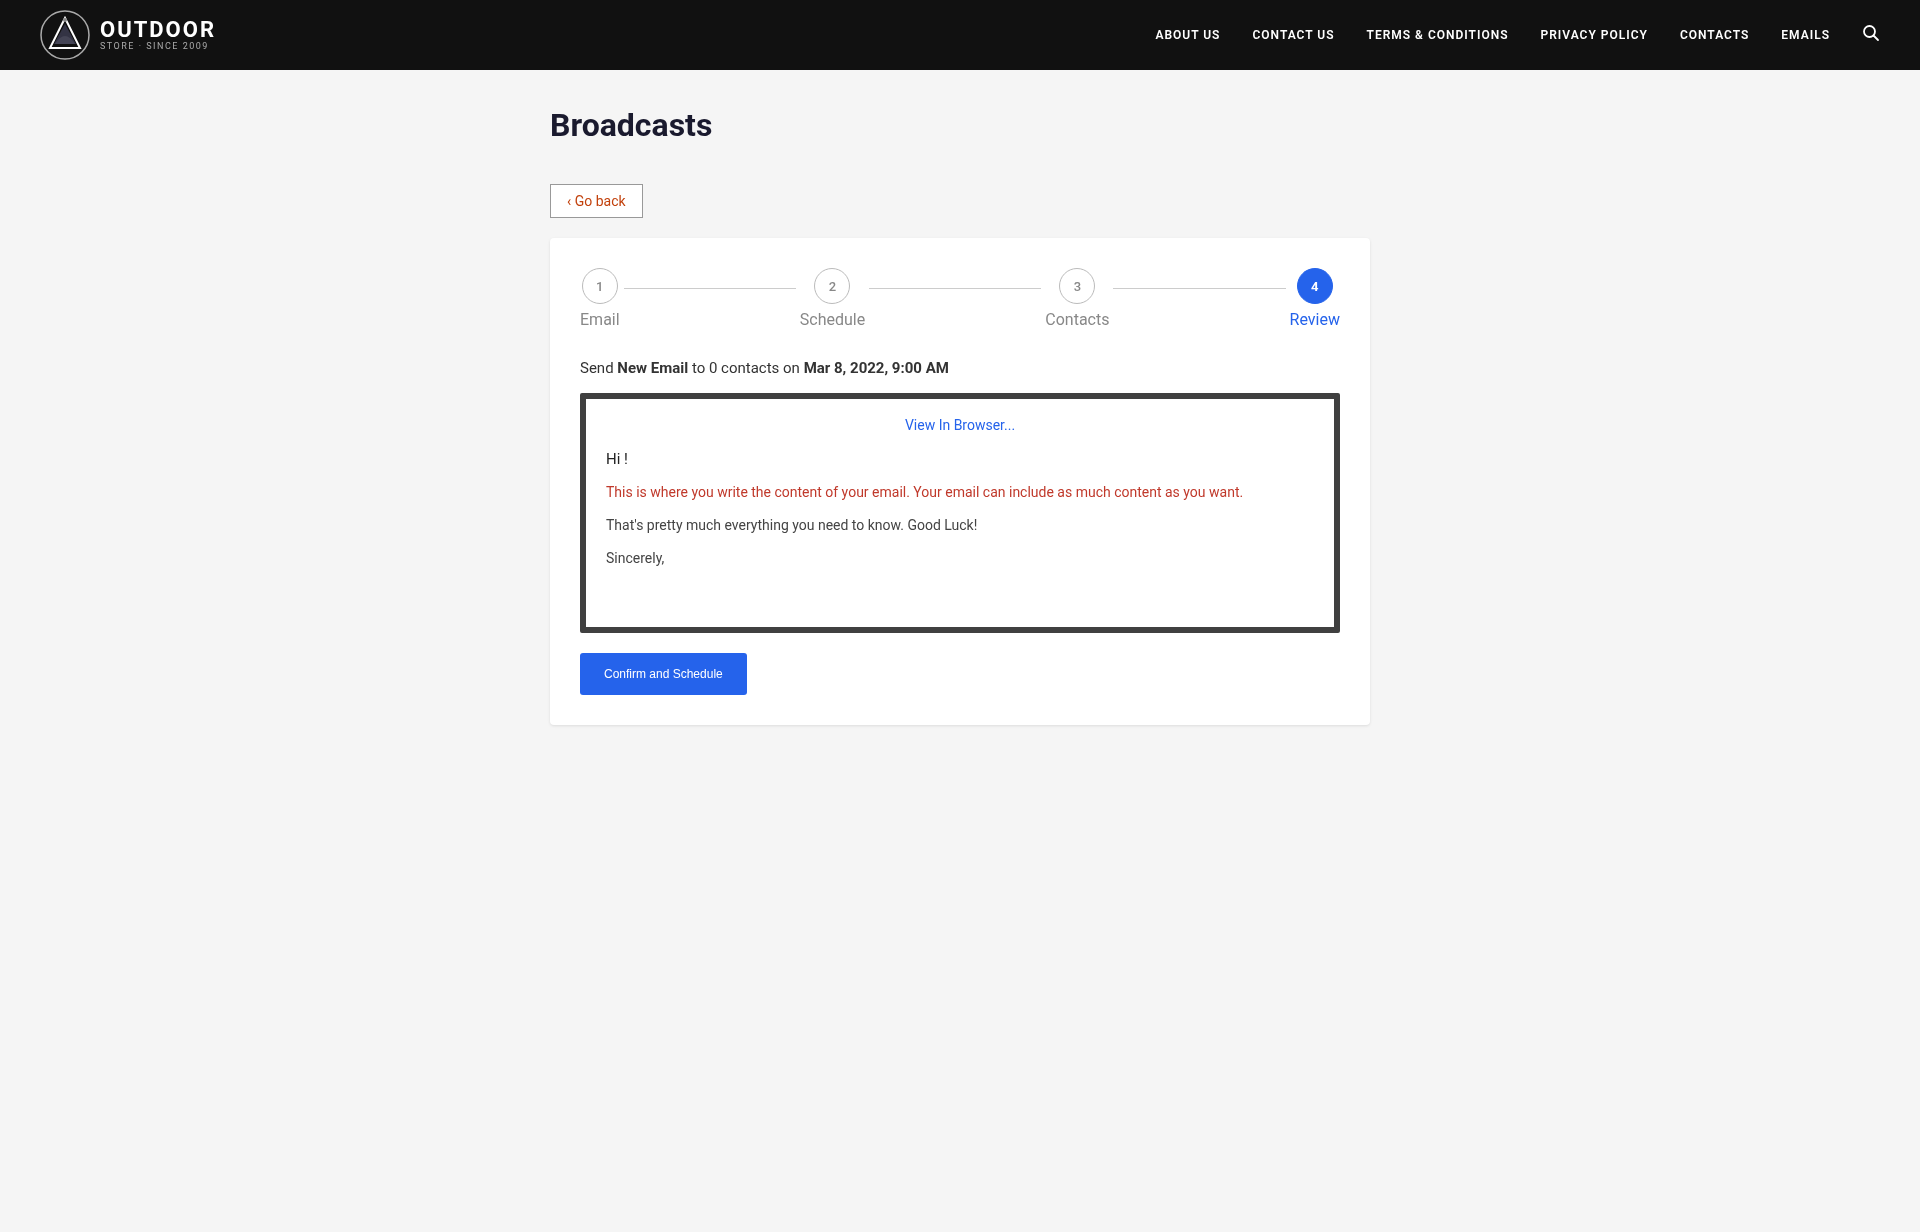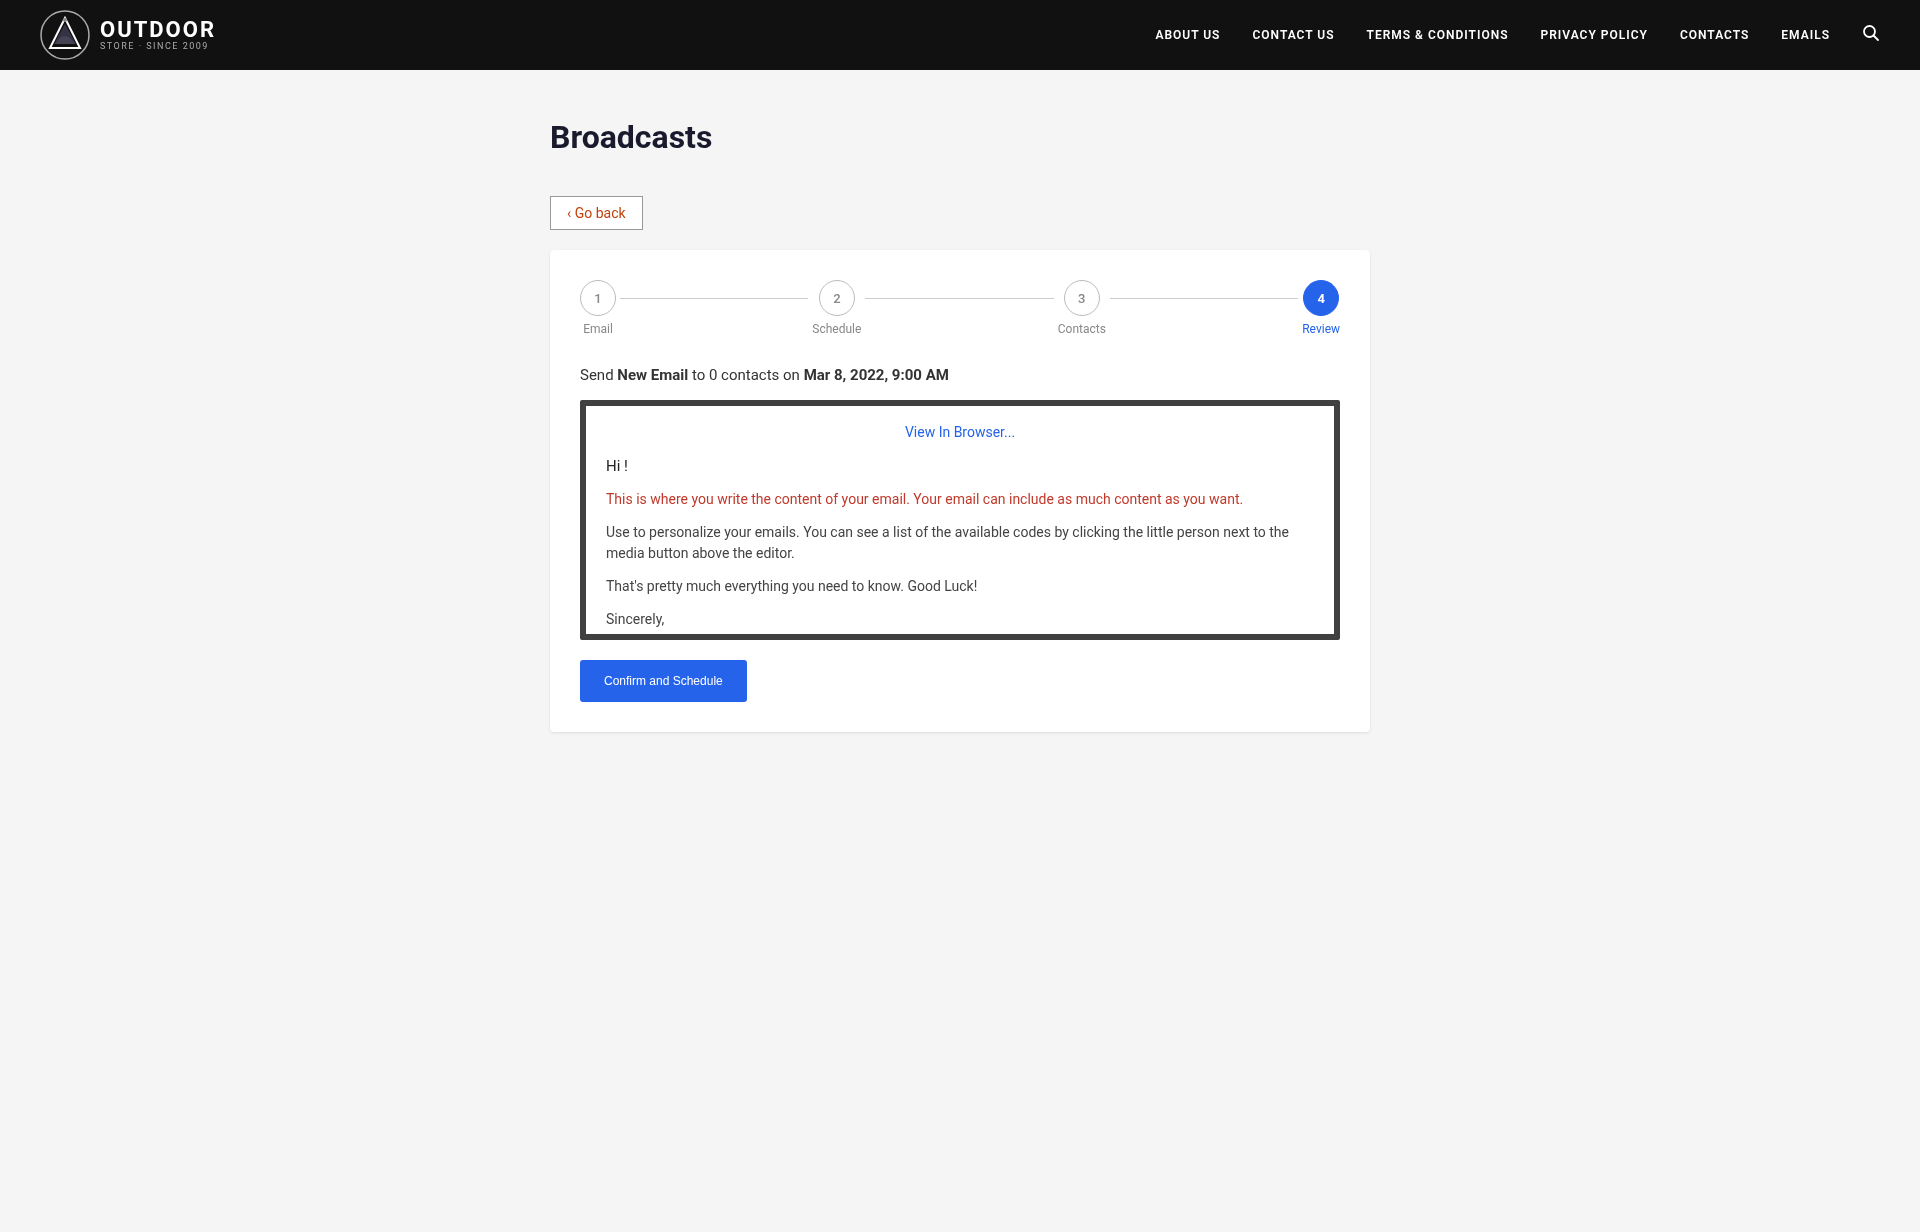--- a/index.html
+++ b/index.html
@@ -70,21 +70,21 @@
 
     .navbar-search {
       color: white;
       cursor: pointer;
       font-size: 18px;
     }
 
     
     .main-content {
       max-width: 900px;
-      margin: 12px auto;
+      margin: 0 auto;
       padding: 36px 40px;
     }
 
     .page-title {
       font-size: 32px;
       font-weight: 700;
       color: #1a1a2e;
       margin-bottom: 40px;
     }
 
@@ -150,21 +150,21 @@
     }
 
     .step-circle.active {
       background: #2563eb;
       border-color: #2563eb;
       color: white;
       font-weight: 700;
     }
 
     .step-label {
-      font-size: 12px;
+      font-size: 16px;
       color: #888;
     }
 
     .step-label.active {
       color: #2563eb;
     }
 
     .step-connector {
       flex: 1;
       height: 1px;
@@ -358,21 +358,20 @@
     </div>
 
     
     <div class="email-preview-container">
       <div class="email-preview-inner">
         <div class="view-in-browser">
           <a href="#">View In Browser...</a>
         </div>
         <p class="email-body-hi">Hi !</p>
         <p class="email-body-para highlight">This is where you write the content of your email. Your email can include as much content as you want.</p>
-        <p class="email-body-para">Use to personalize your emails. You can see a list of the available codes by clicking the little person next to the media button above the editor.</p>
         <p class="email-body-para">That's pretty much everything you need to know. Good Luck!</p>
         <p class="email-body-para">Sincerely,</p>
       </div>
     </div>
 
     
     <button class="confirm-btn">Confirm and Schedule</button>
 
   </div>
 </div>

